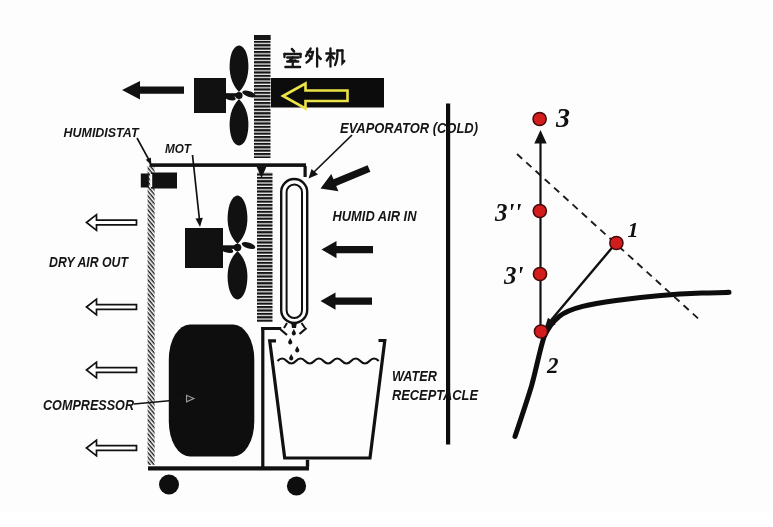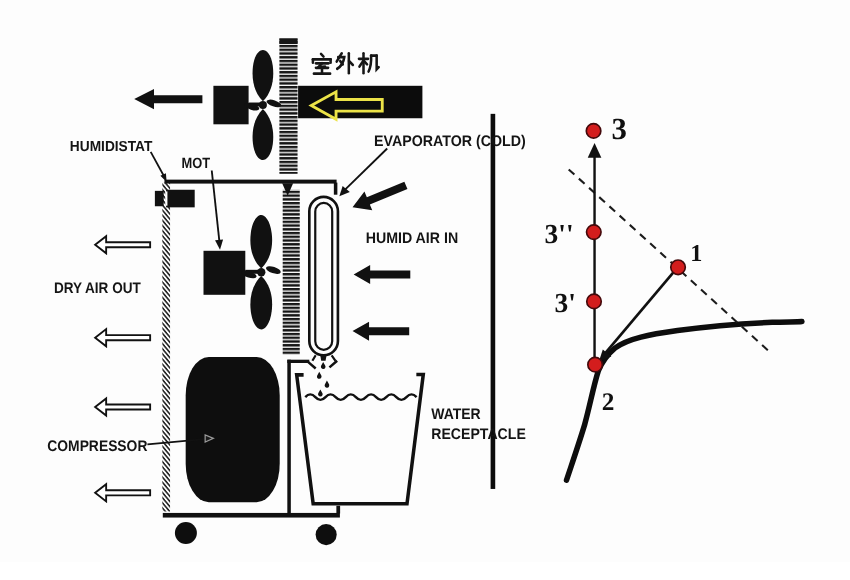--- a/index.html
+++ b/index.html
@@ -1,17 +1,17 @@
 <!DOCTYPE html>
 <html><head>
 <meta charset="utf-8">
 <style>
   html,body{margin:0;padding:0;background:#ffffff;}
   #page{position:relative;width:773px;height:511px;background:#fdfdfd;overflow:hidden;
-        font-family:"Liberation Sans", sans-serif;}
+        font-family:"Liberation Sans", sans-serif;font-style:italic;}
   svg{position:absolute;left:0;top:0;}
   .lbl{font-family:"Liberation Sans", sans-serif;font-weight:bold;fill:#141414;}
   .ser{font-family:"Liberation Serif", serif;font-weight:bold;fill:#101010;}
 </style>
 </head>
 <body>
 <div id="page">
 <svg width="773" height="527" viewBox="0 0 773 527">
 <defs>
   <pattern id="coil" width="16" height="3.4" patternUnits="userSpaceOnUse">

